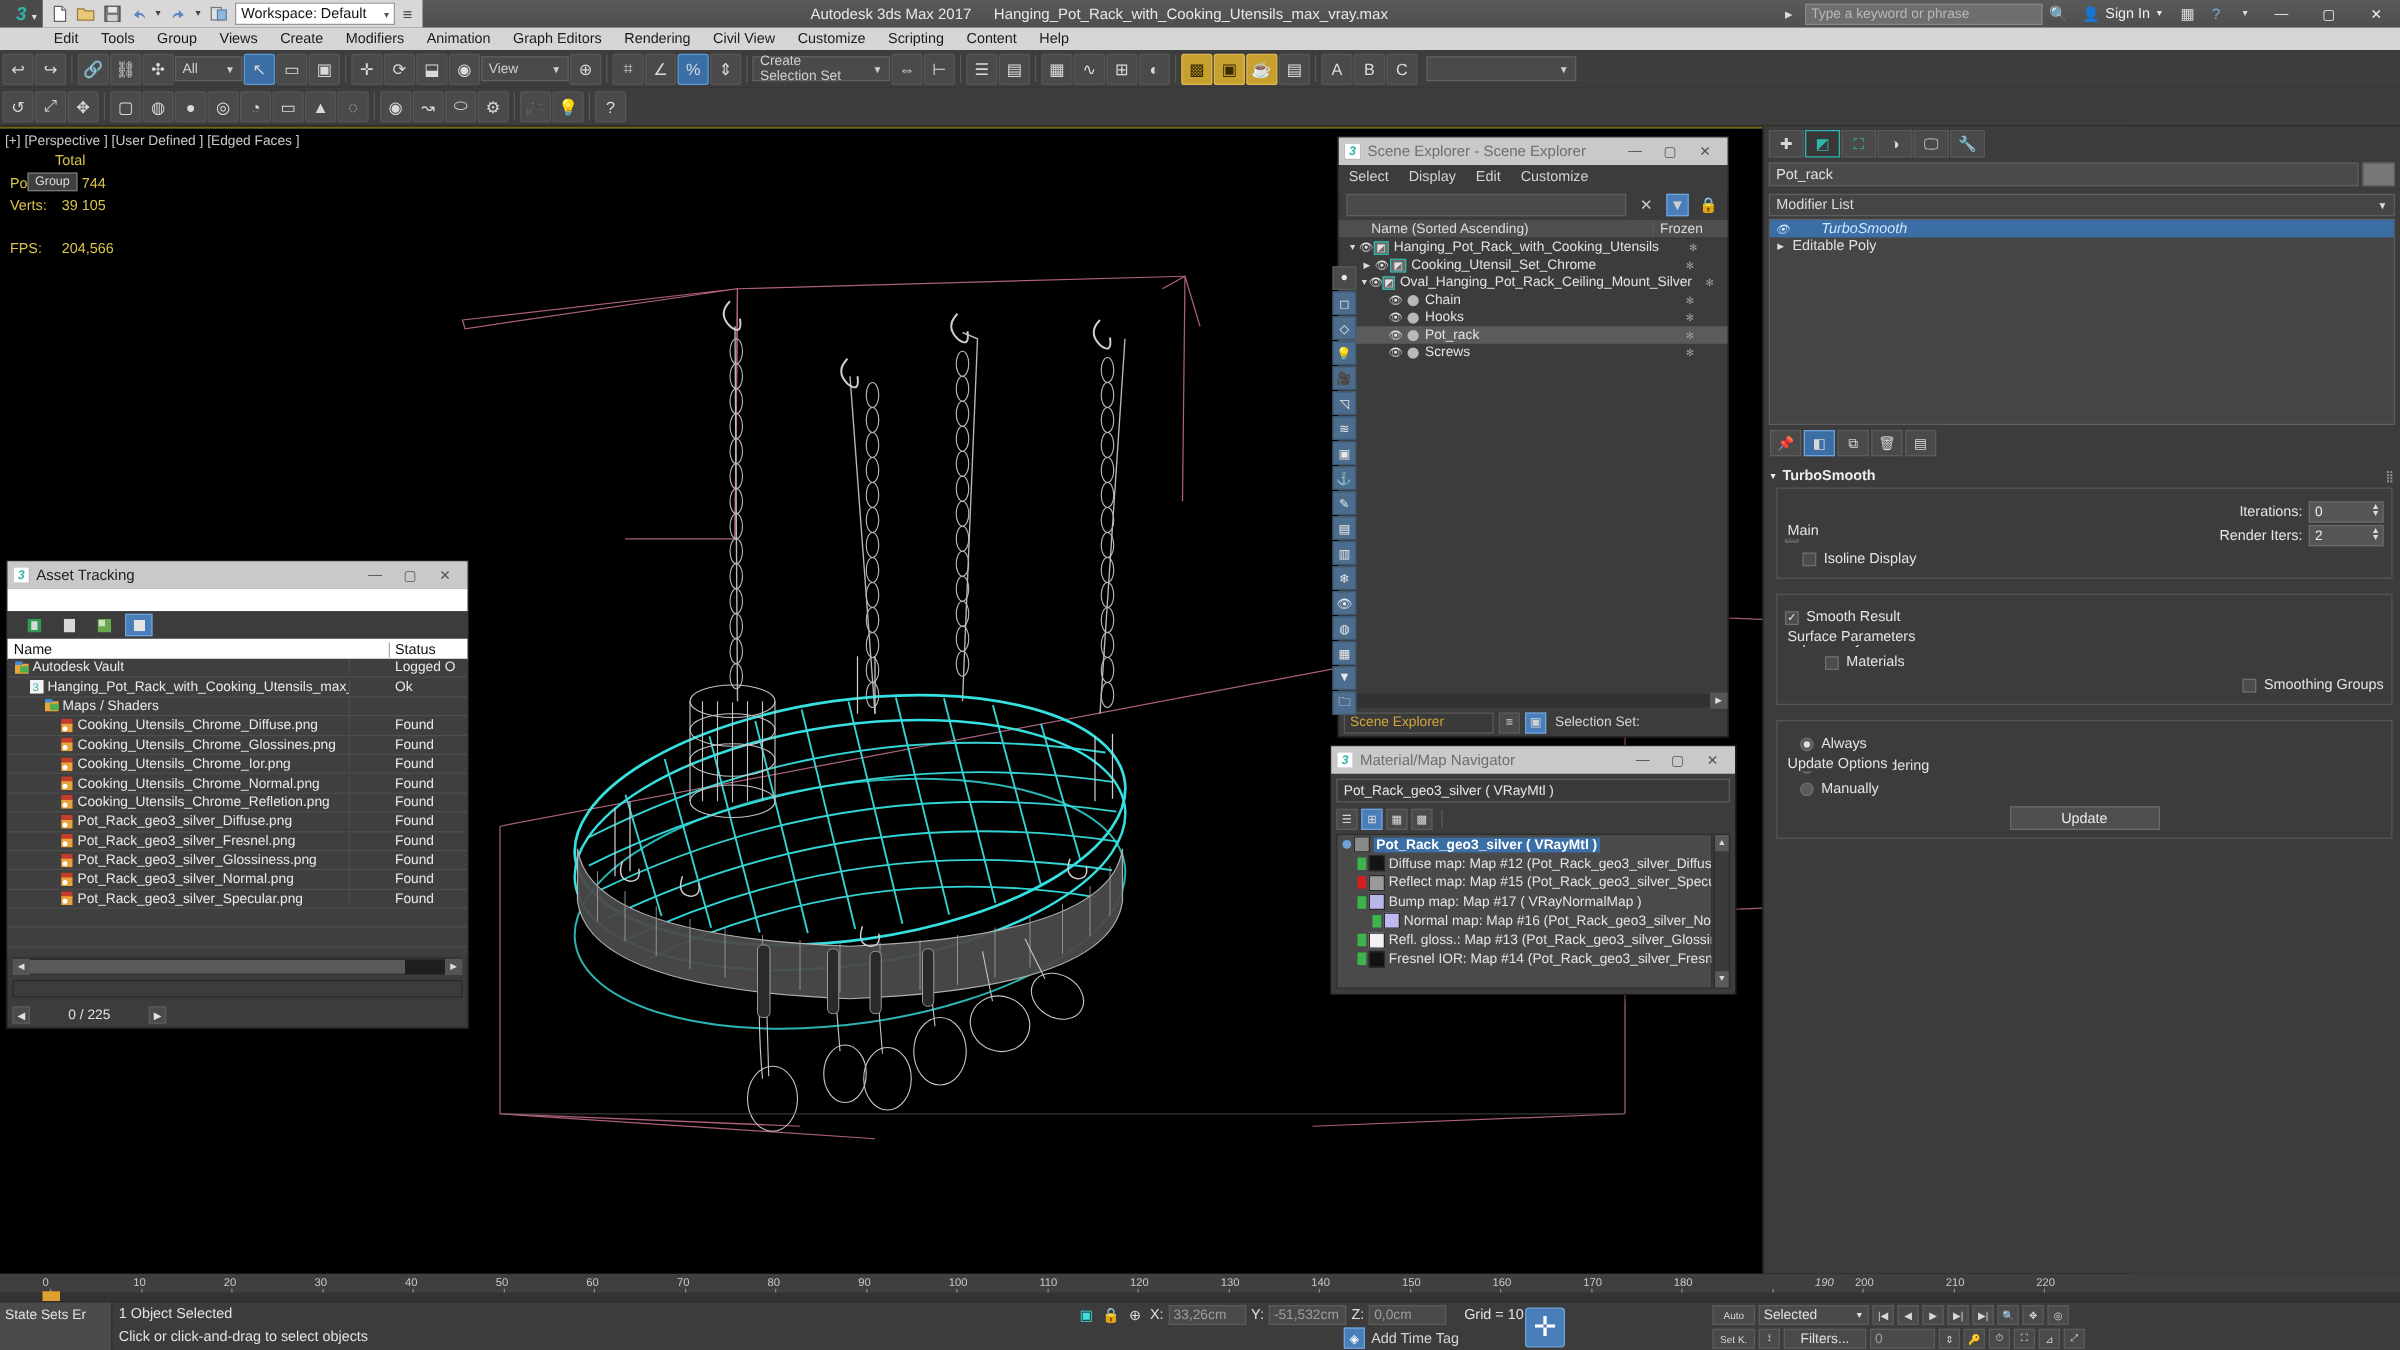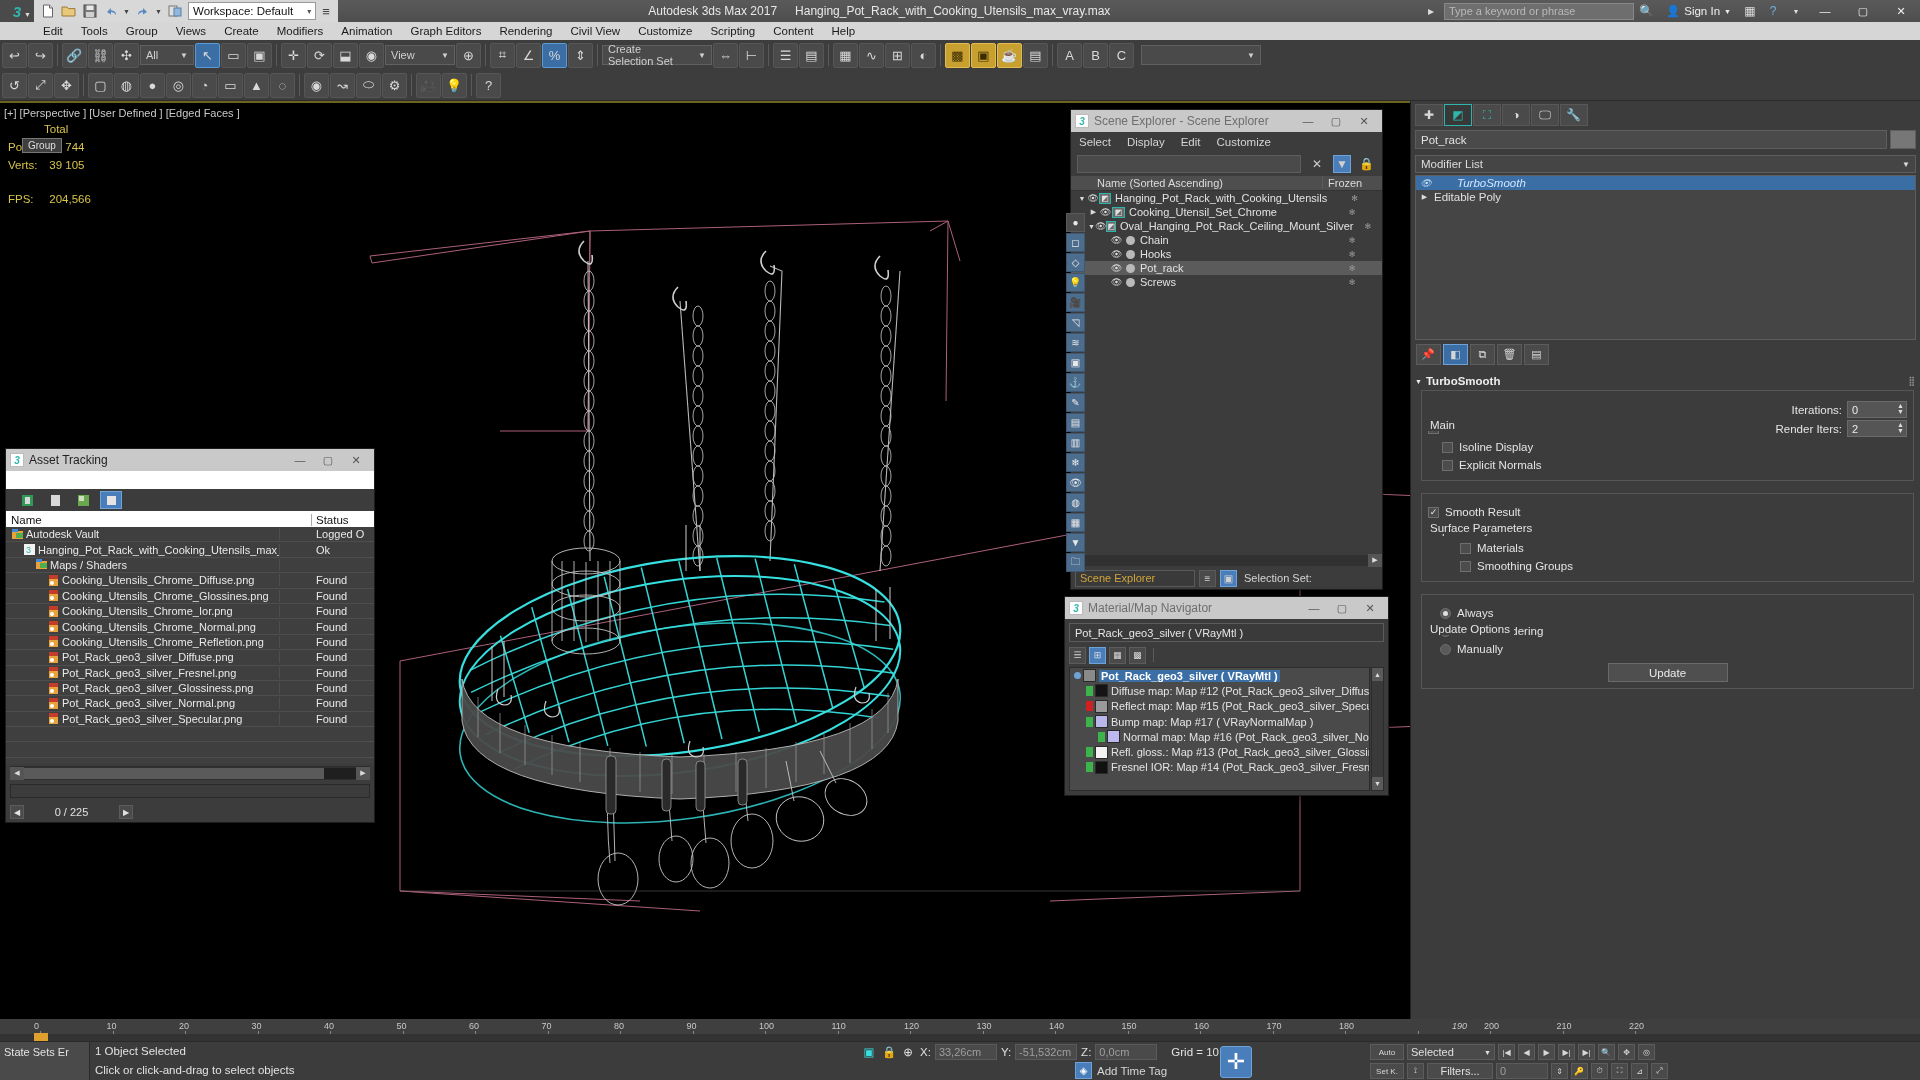--- a/index.html
+++ b/index.html
@@ -1117,40 +1117,36 @@
             <span class="ar">
                 <span>▲</span>
                 <span>▼</span>
               </span>
           </span>
         </div>
         <div class="ckrow" style="padding-left:14px;">
           <span class="cb"></span>
           <span>Isoline Display</span>
         </div>
-        <div class="ckrow" style="padding-left:14px;">
-          <span class="cb"></span>
-          <span>Explicit Normals</span>
-        </div>
       </div>
 
       <div class="grp" style="margin-top:12px;">
         <div class="cap">Surface Parameters</div>
         <div class="ckrow">
           <span class="cb">✓</span>
           <span>Smooth Result</span>
         </div>
         <div class="ckrow">
           <span>Separate by:</span>
         </div>
         <div class="ckrow" style="padding-left:32px;">
           <span class="cb"></span>
           <span>Materials</span>
         </div>
-        <div class="ckrow" style="padding-left:32px;">
+        <div class="ckrow" style="padding-left:32px;justify-content:flex-end;">
           <span class="cb"></span>
           <span>Smoothing Groups</span>
         </div>
       </div>
 
       <div class="grp" style="margin-top:12px;">
         <div class="cap">Update Options</div>
         <div class="ckrow" style="padding-left:12px;">
           <span class="rb">
               <span class="in"></span>

